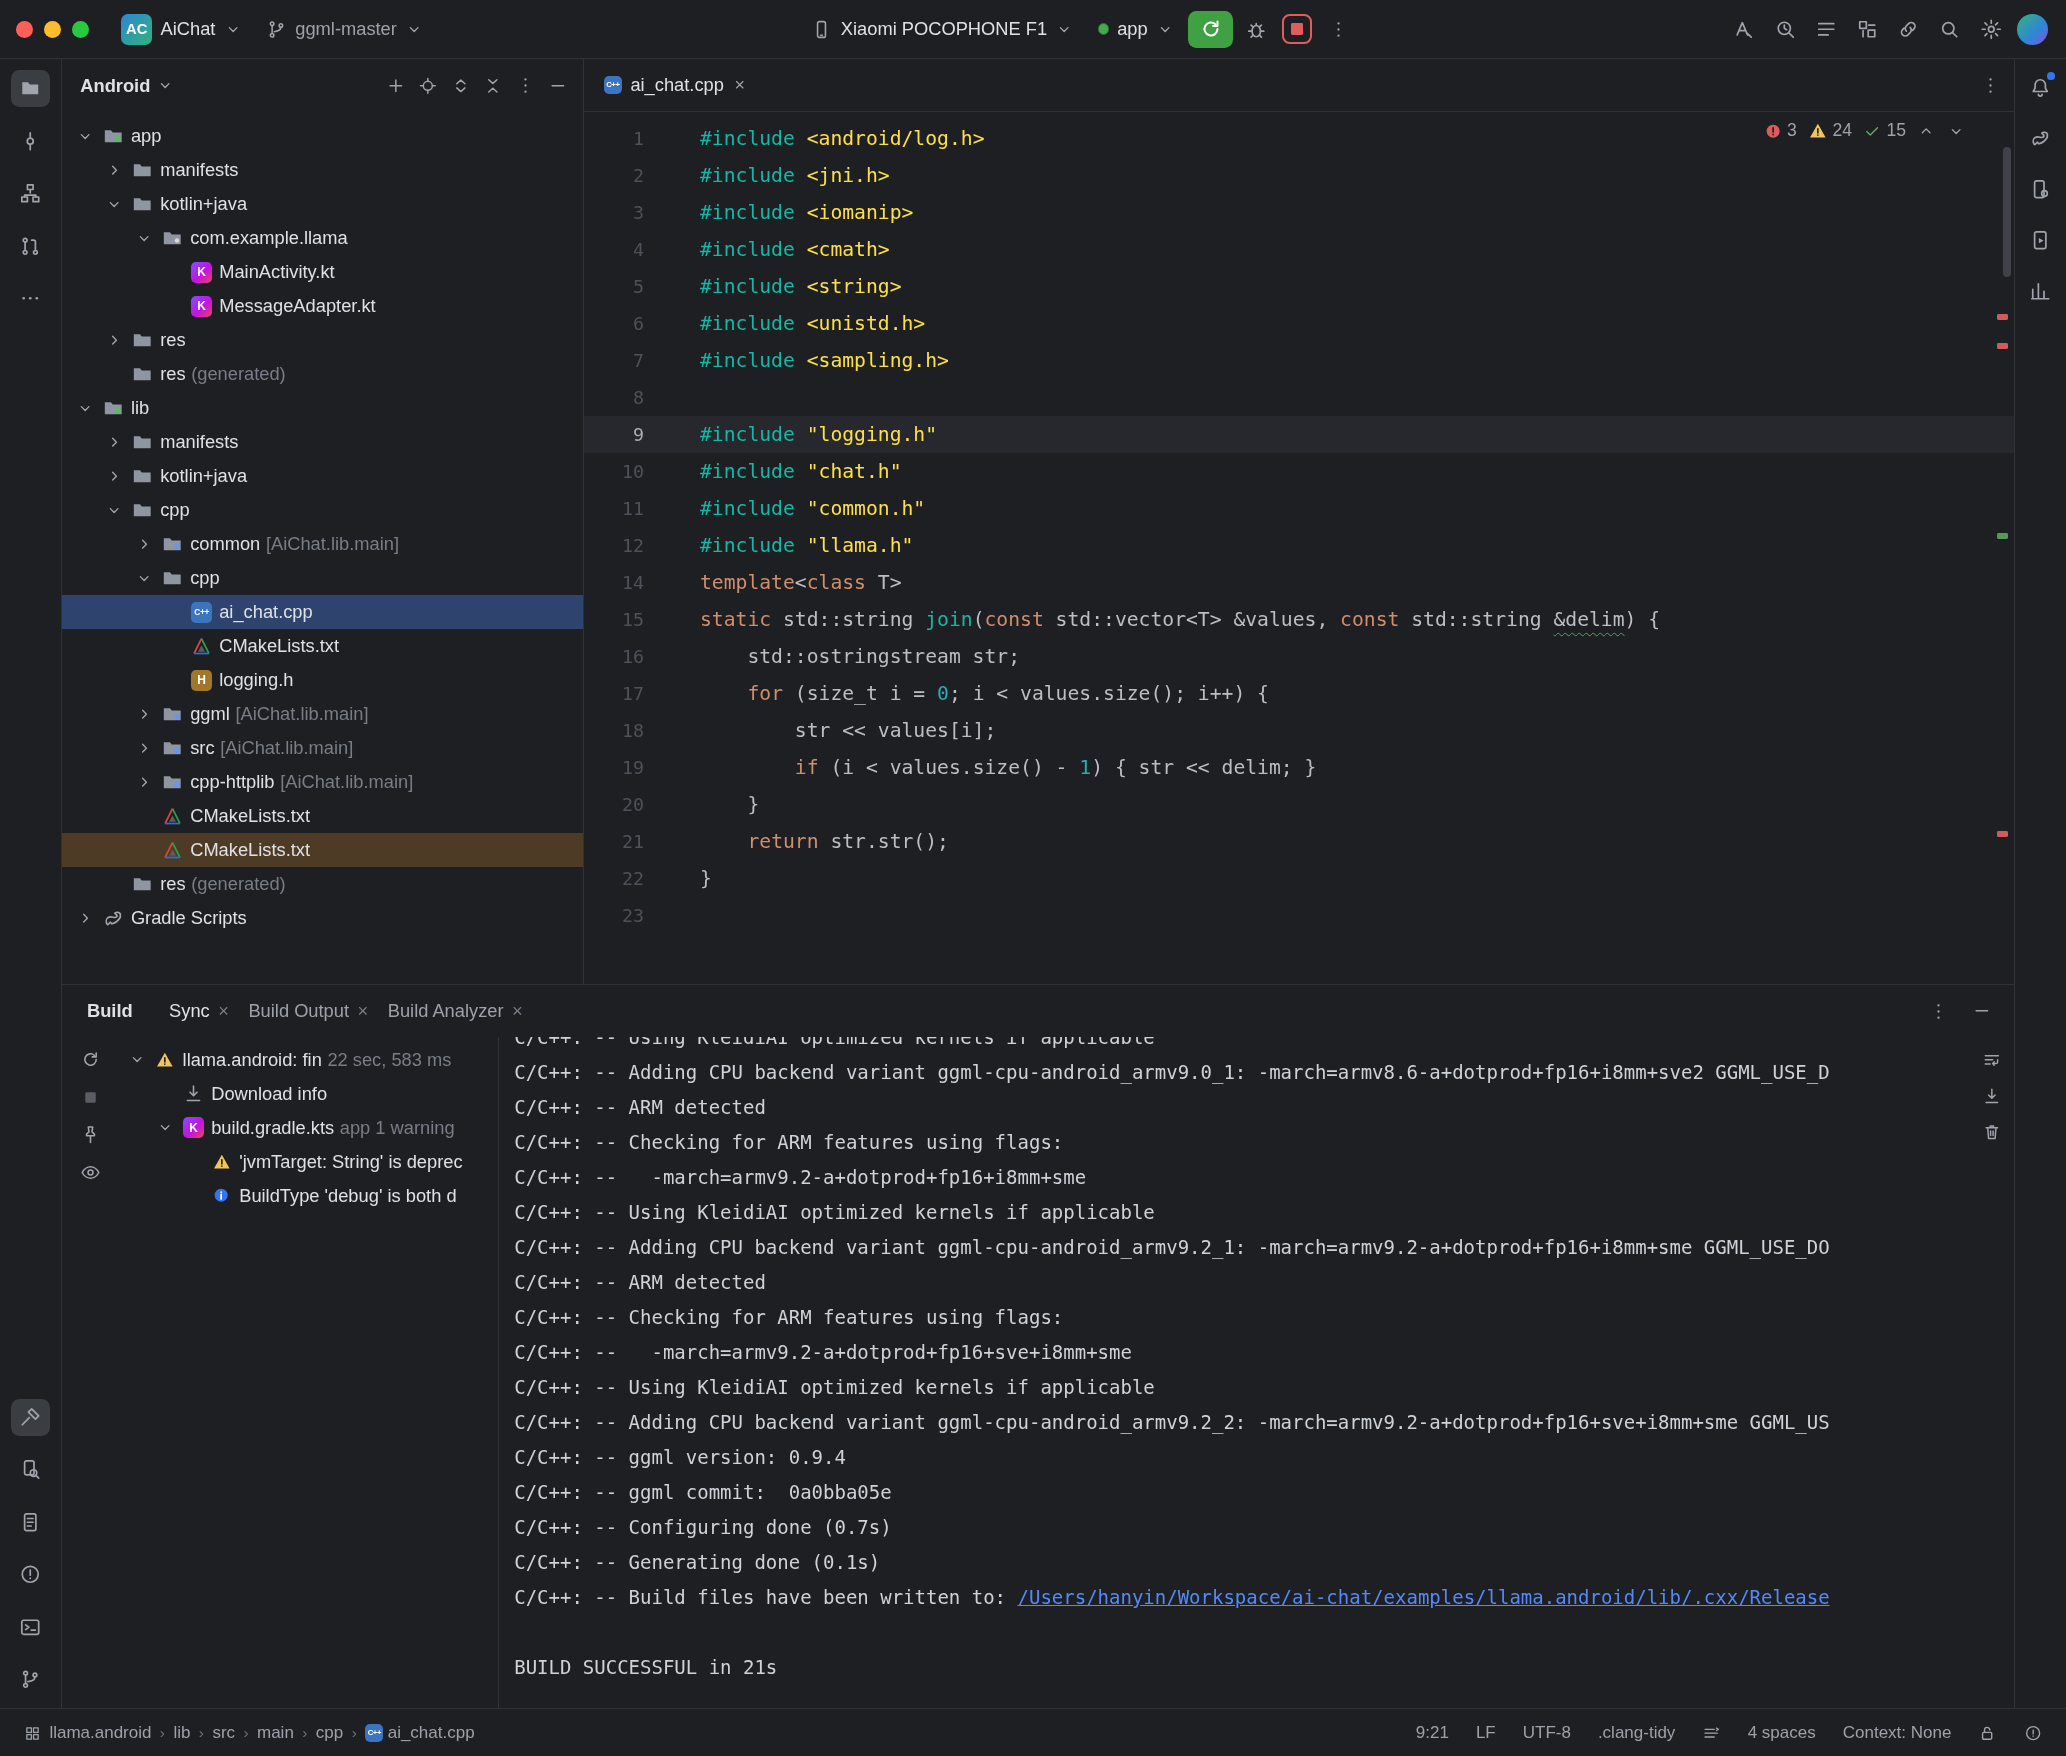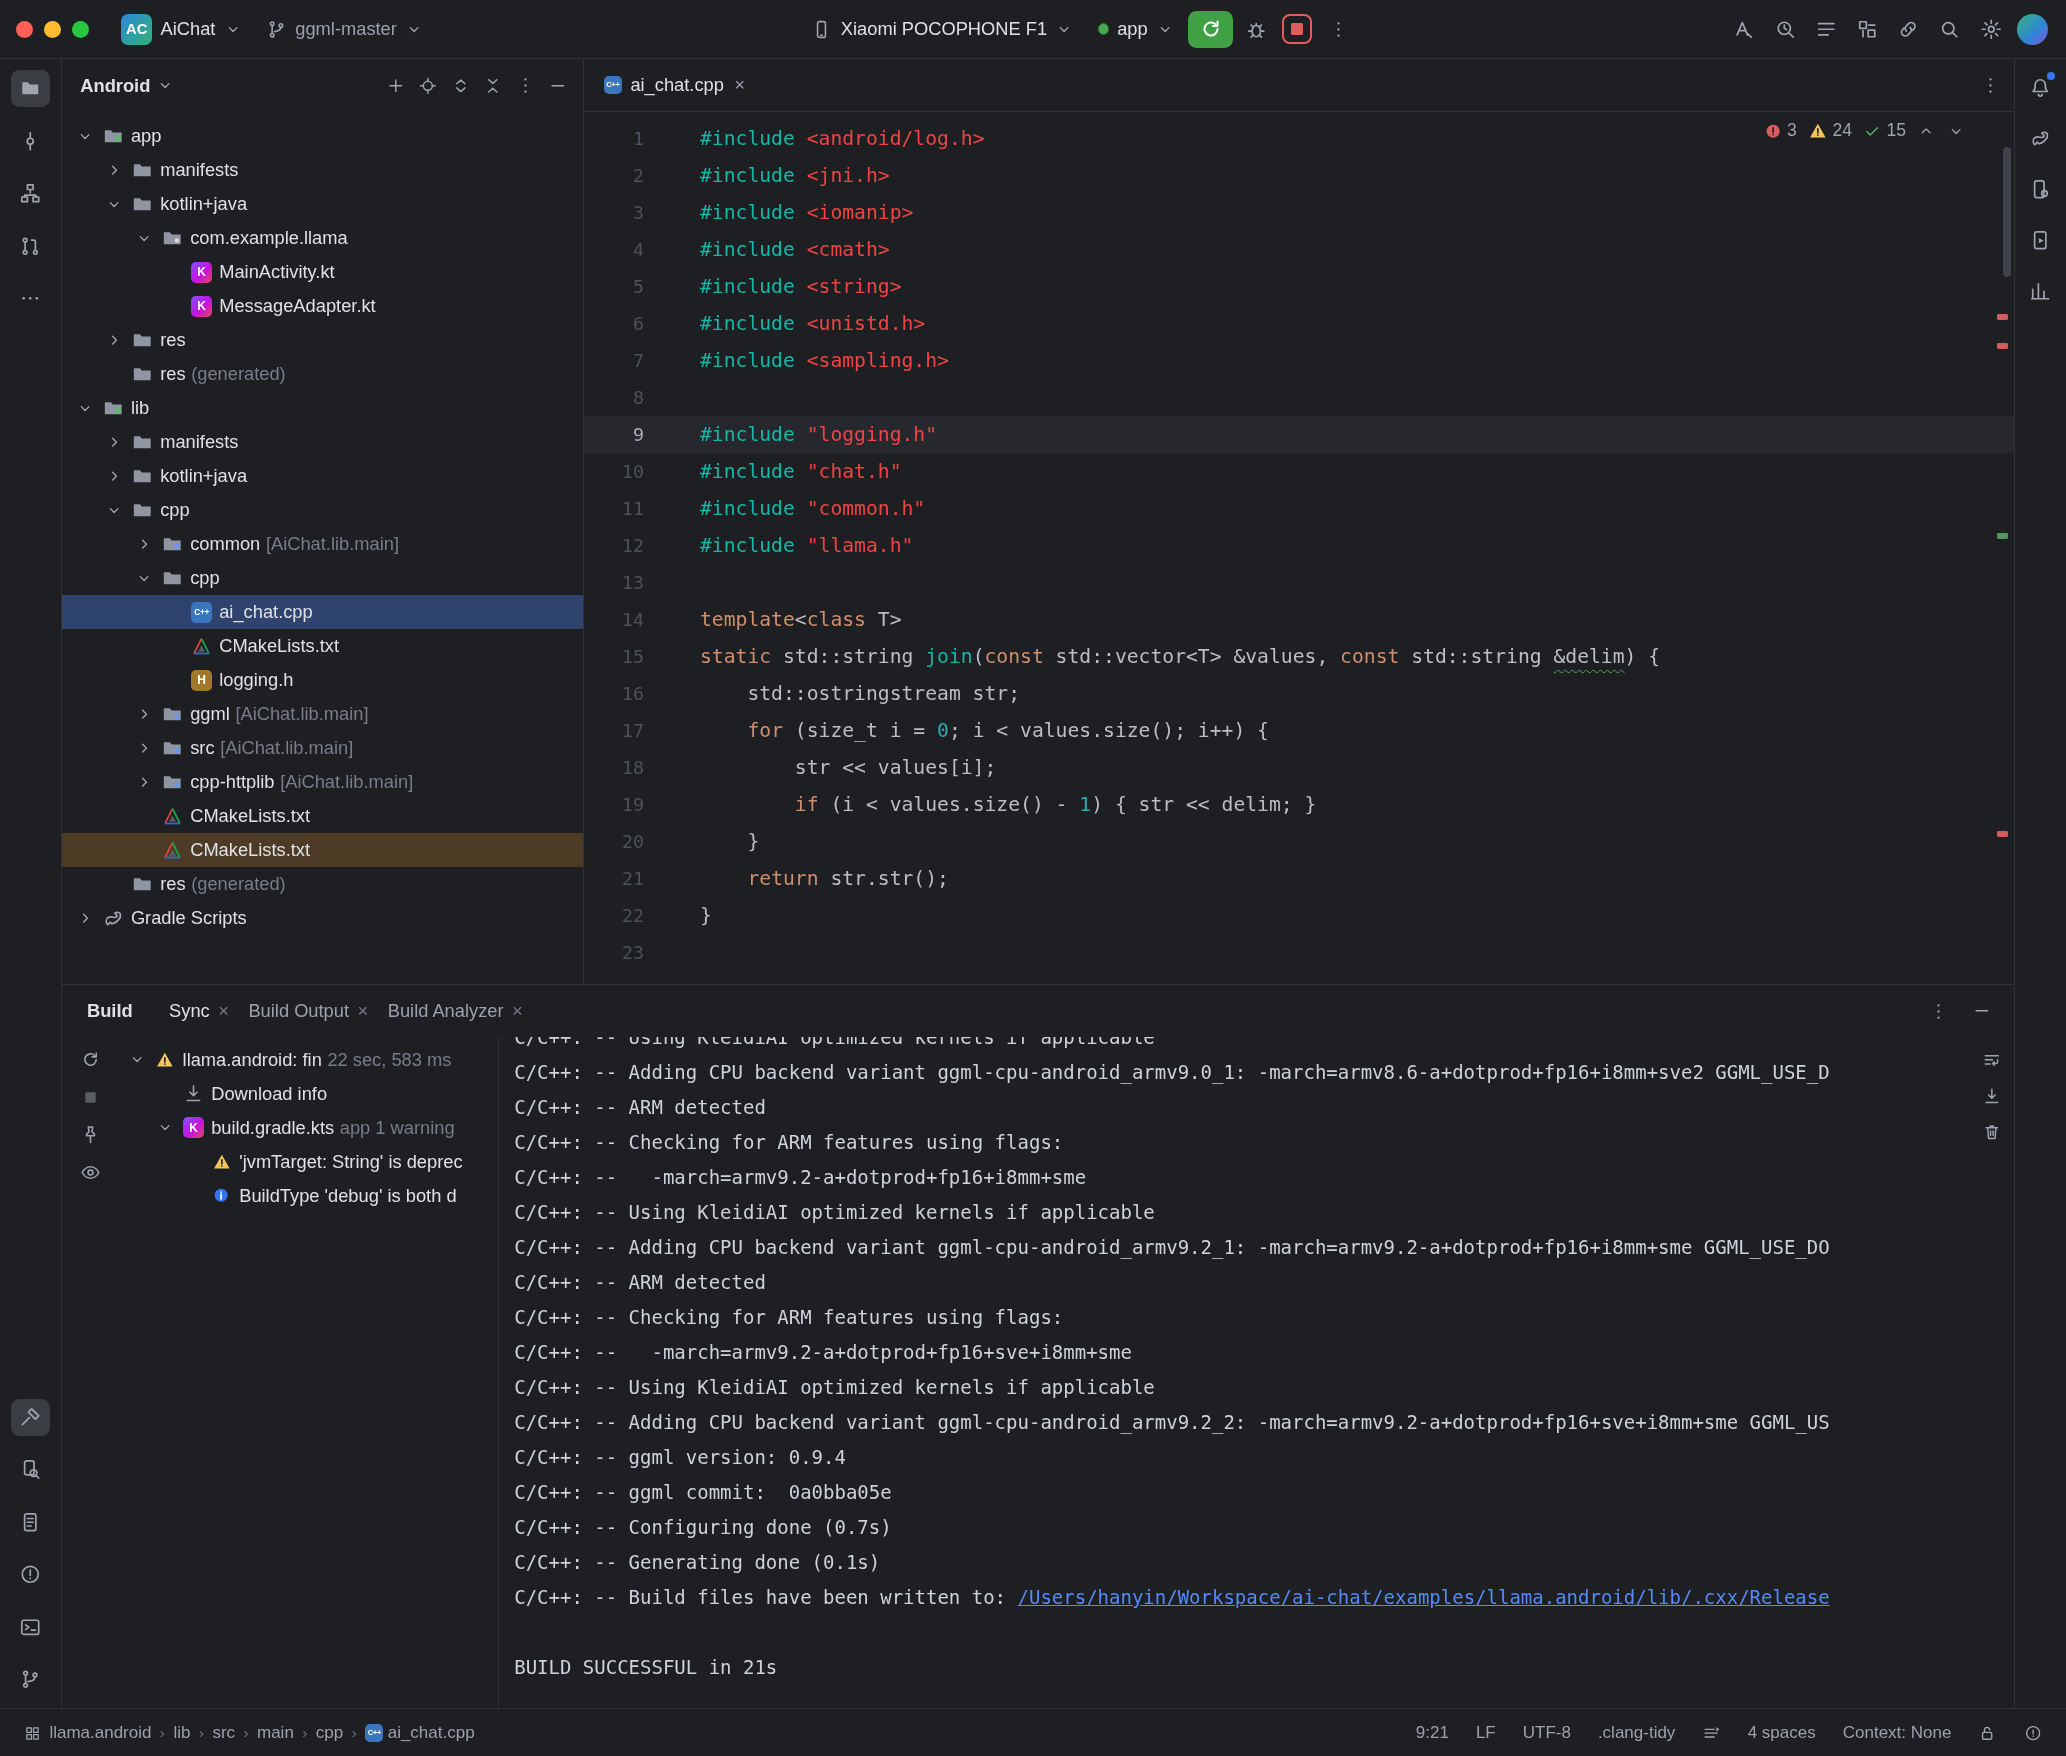--- a/index.html
+++ b/index.html
@@ -46,21 +46,21 @@
 
 .editor{flex:1;display:flex;flex-direction:column;min-width:0}
 .tabbar{height:53px;flex:0 0 53px;display:flex;align-items:center;border-bottom:0.7px solid #303236;padding:0 12.7px 0 0}
 .tab{height:53px;display:flex;align-items:center;gap:8.4px;padding:0 14px 0 19.7px}
 .codewrap{flex:1;position:relative;overflow:hidden;padding-top:8.4px}
 .code-line{display:flex;height:37px;line-height:37px;font-family:"DejaVu Sans Mono","Liberation Mono",monospace;font-size:19.7px;white-space:pre}
 .code-line .ln{width:84px;flex:0 0 84px;text-align:right;padding-right:24px;color:#4d525a;font-size:18.3px}
 .code-line .ct{padding-left:32px}
 .code-line.current{background:#26282e}
 .code-line.current .ln{color:#a9adb6}
-.tk-d{color:#14b8a6}.tk-s{color:#ef4444}.tk-k{color:#cf8e6d}.tk-f{color:#14b8a6}.tk-n{color:#2aacb8}.tk-p{color:#bcbec4}
+.tk-d{color:#14b8a6}.tk-s{color:#fde047}.tk-k{color:#cf8e6d}.tk-f{color:#14b8a6}.tk-n{color:#2aacb8}.tk-p{color:#bcbec4}
 .tk-sq{color:#bcbec4;text-decoration:underline wavy #4fa45f 1.4px;text-underline-offset:5.6px}
 .inspections{position:absolute;top:8.4px;right:49px;display:flex;align-items:center;gap:11.2px;color:#9da1aa;font-size:17.6px}
 .insp-item{display:flex;align-items:center;gap:4.9px}
 .stripe{position:absolute;top:0;right:0;width:19.7px;height:100%}
 .stripe .mark{position:absolute;right:5.6px;width:11.2px;height:6.3px;border-radius:1.4px}
 .vthumb{position:absolute;right:2.8px;top:35px;width:8.4px;height:130px;border-radius:4.2px;background:#4b4f56;opacity:.75}
 
 .build{height:724px;flex:0 0 724px;border-top:0.7px solid #303236;display:flex;flex-direction:column}
 .btabs{height:52px;flex:0 0 52px;display:flex;align-items:center;gap:5.6px;padding:0 14px 0 25px}
 .btitle{font-weight:700;margin-right:21px}
@@ -722,23 +722,20 @@
                 <div class="code-line">
     <span class="ln">10</span><span class="ct"><span class="tk-d">#include </span><span class="tk-s">"chat.h"</span></span>
   </div>
                 <div class="code-line">
     <span class="ln">11</span><span class="ct"><span class="tk-d">#include </span><span class="tk-s">"common.h"</span></span>
   </div>
                 <div class="code-line">
     <span class="ln">12</span><span class="ct"><span class="tk-d">#include </span><span class="tk-s">"llama.h"</span></span>
   </div>
                 <div class="code-line">
-    <span class="ln">13</span><span class="ct"></span>
-  </div>
-                <div class="code-line">
     <span class="ln">14</span><span class="ct"><span class="tk-k">template</span><span class="tk-p">&lt;</span><span class="tk-k">class</span><span class="tk-p"> T&gt;</span></span>
   </div>
                 <div class="code-line">
     <span class="ln">15</span><span class="ct"><span class="tk-k">static</span><span class="tk-p"> std::string </span><span class="tk-f">join</span><span class="tk-p">(</span><span class="tk-k">const</span><span class="tk-p"> std::vector&lt;T&gt; &amp;values, </span><span class="tk-k">const</span><span class="tk-p"> std::string </span><span class="tk-sq">&amp;delim</span><span class="tk-p">) {</span></span>
   </div>
                 <div class="code-line">
     <span class="ln">16</span><span class="ct"><span class="tk-p">    std::ostringstream str;</span></span>
   </div>
                 <div class="code-line">
     <span class="ln">17</span><span class="ct"><span class="tk-p">    </span><span class="tk-k">for</span><span class="tk-p"> (size_t i = </span><span class="tk-n">0</span><span class="tk-p">; i &lt; values.size(); i++) {</span></span>

